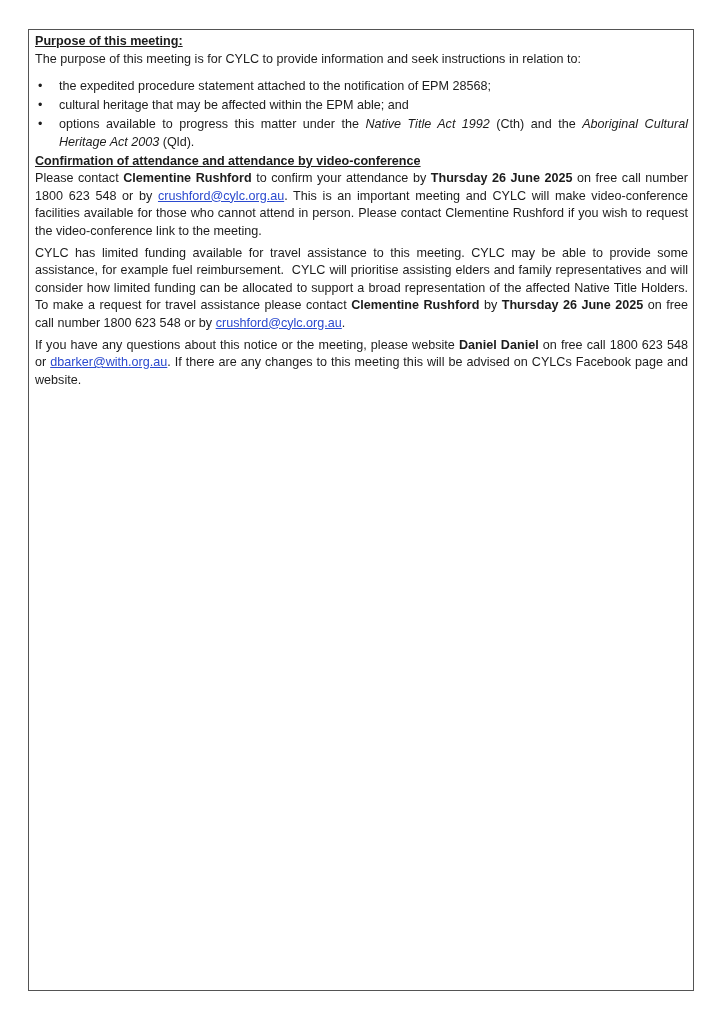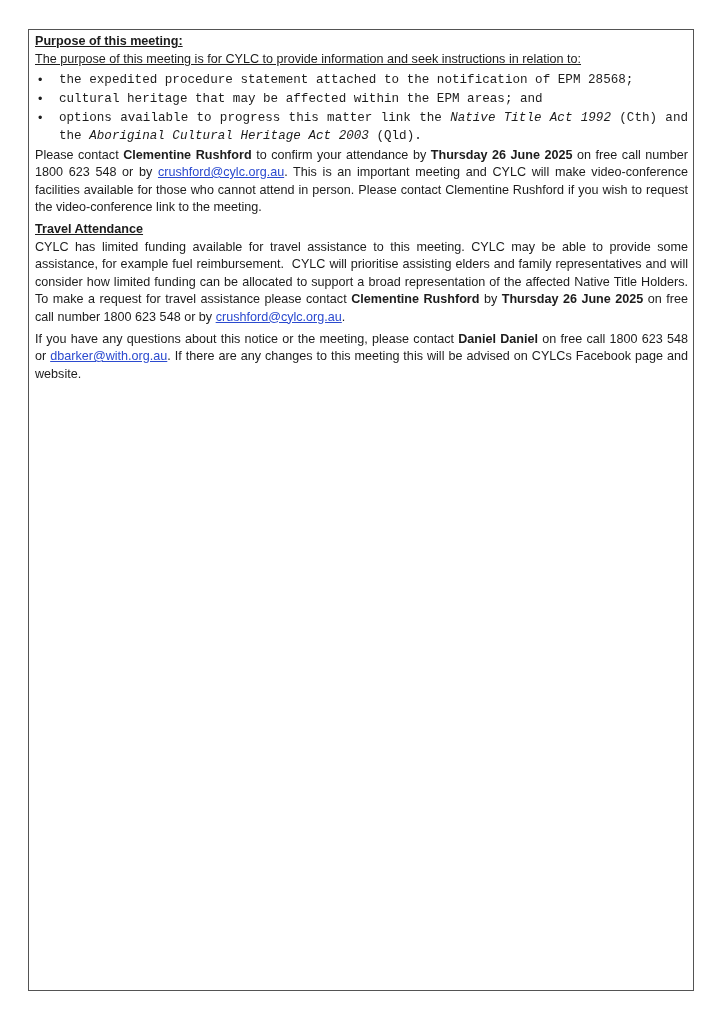--- a/index.html
+++ b/index.html
@@ -40,36 +40,34 @@
     text-align: left;
   }
   .heading .heading-text {
     text-decoration: underline;
   }
   .para {
     margin: 0 0 4.5px 0;
     text-align: justify;
   }
   .para.tight {
-    margin-bottom: 4px;
-    text-decoration: underline;
+    margin-bottom: 10px;
   }
   .bullet {
     display: flex;
     margin: 0 0 1.5px 0;
   }
   .bullet .marker {
     flex: 0 0 24px;
     box-sizing: border-box;
     padding-left: 3px;
   }
   .bullet .content {
     flex: 1;
     text-align: justify;
-    font-family: Liberation Mono, monospace;
   }
   .b { font-weight: 700; }
   .i { font-style: italic; }
   .link {
     color: var(--link-color);
     text-decoration: underline;
     cursor: pointer;
   }
 </style>
 </head>
@@ -78,24 +76,24 @@
 <div class="page">
   <div class="doc-frame">
       <div class="heading"><span class="heading-text"><span>Purpose of this meeting:</span></span></div>
       <div class="para tight"><span>The purpose of this meeting is for CYLC to provide information and seek instructions in relation to:</span></div>
       <div class="bullet">
         <span class="marker">•</span>
         <div class="content"><span>the expedited procedure statement attached to the notification of EPM 28568;</span></div>
       </div>
       <div class="bullet">
         <span class="marker">•</span>
-        <div class="content"><span>cultural heritage that may be affected within the EPM areas; and</span></div>
+        <div class="content"><span>cultural heritage that may be affected within the EPM able; and</span></div>
       </div>
       <div class="bullet">
         <span class="marker">•</span>
-        <div class="content"><span>options available to progress this matter link the </span><span class="i">Native Title Act 1992</span><span> (Cth) and the </span><span class="i">Aboriginal Cultural Heritage Act 2003</span><span> (Qld).</span></div>
+        <div class="content"><span>options available to progress this matter under the </span><span class="i">Native Title Act 1992</span><span> (Cth) and the </span><span class="i">Aboriginal Cultural Heritage Act 2003</span><span> (Qld).</span></div>
       </div>
+      <div class="heading"><span class="heading-text"><span>Confirmation of attendance and attendance by video-conference</span></span></div>
       <div class="para"><span>Please contact </span><span class="b">Clementine Rushford</span><span> to confirm your attendance by </span><span class="b">Thursday 26 June 2025</span><span> on free call number 1800 623 548 or by </span><a class="link">crushford@cylc.org.au</a><span>. This is an important meeting and CYLC will make video-conference facilities available for those who cannot attend in person. Please contact Clementine Rushford if you wish to request the video-conference link to the meeting.</span></div>
-      <div class="heading"><span class="heading-text"><span>Travel Attendance</span></span></div>
       <div class="para"><span>CYLC has limited funding available for travel assistance to this meeting. CYLC may be able to provide some assistance, for example fuel reimbursement.&nbsp; CYLC will prioritise assisting elders and family representatives and will consider how limited funding can be allocated to support a broad representation of the affected Native Title Holders. To make a request for travel assistance please contact </span><span class="b">Clementine Rushford</span><span> by </span><span class="b">Thursday 26 June 2025</span><span> on free call number 1800 623 548 or by </span><a class="link">crushford@cylc.org.au</a><span>.</span></div>
-      <div class="para"><span>If you have any questions about this notice or the meeting, please contact </span><span class="b">Daniel Daniel</span><span> on free call 1800 623 548 or </span><a class="link">dbarker@with.org.au</a><span>. If there are any changes to this meeting this will be advised on CYLCs Facebook page and website.</span></div>
+      <div class="para"><span>If you have any questions about this notice or the meeting, please website </span><span class="b">Daniel Daniel</span><span> on free call 1800 623 548 or </span><a class="link">dbarker@with.org.au</a><span>. If there are any changes to this meeting this will be advised on CYLCs Facebook page and website.</span></div>
     </div>
 </div>
 
 </body></html>

